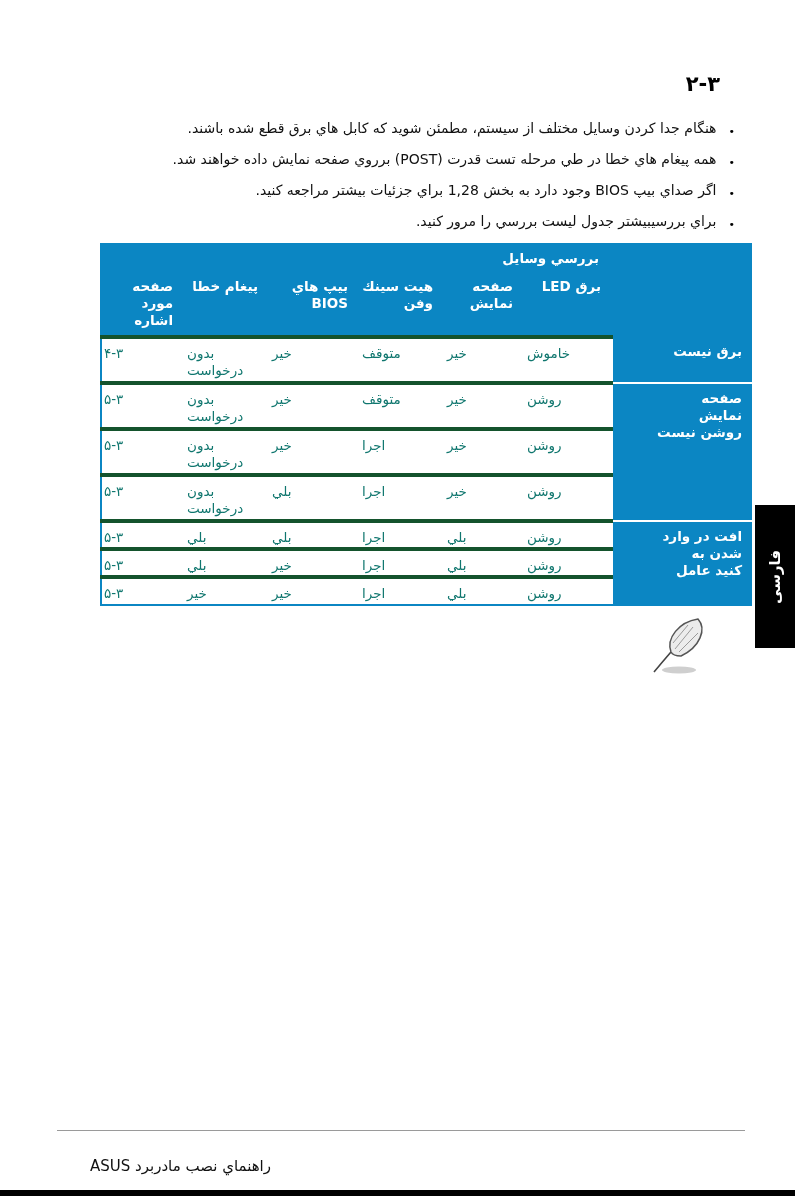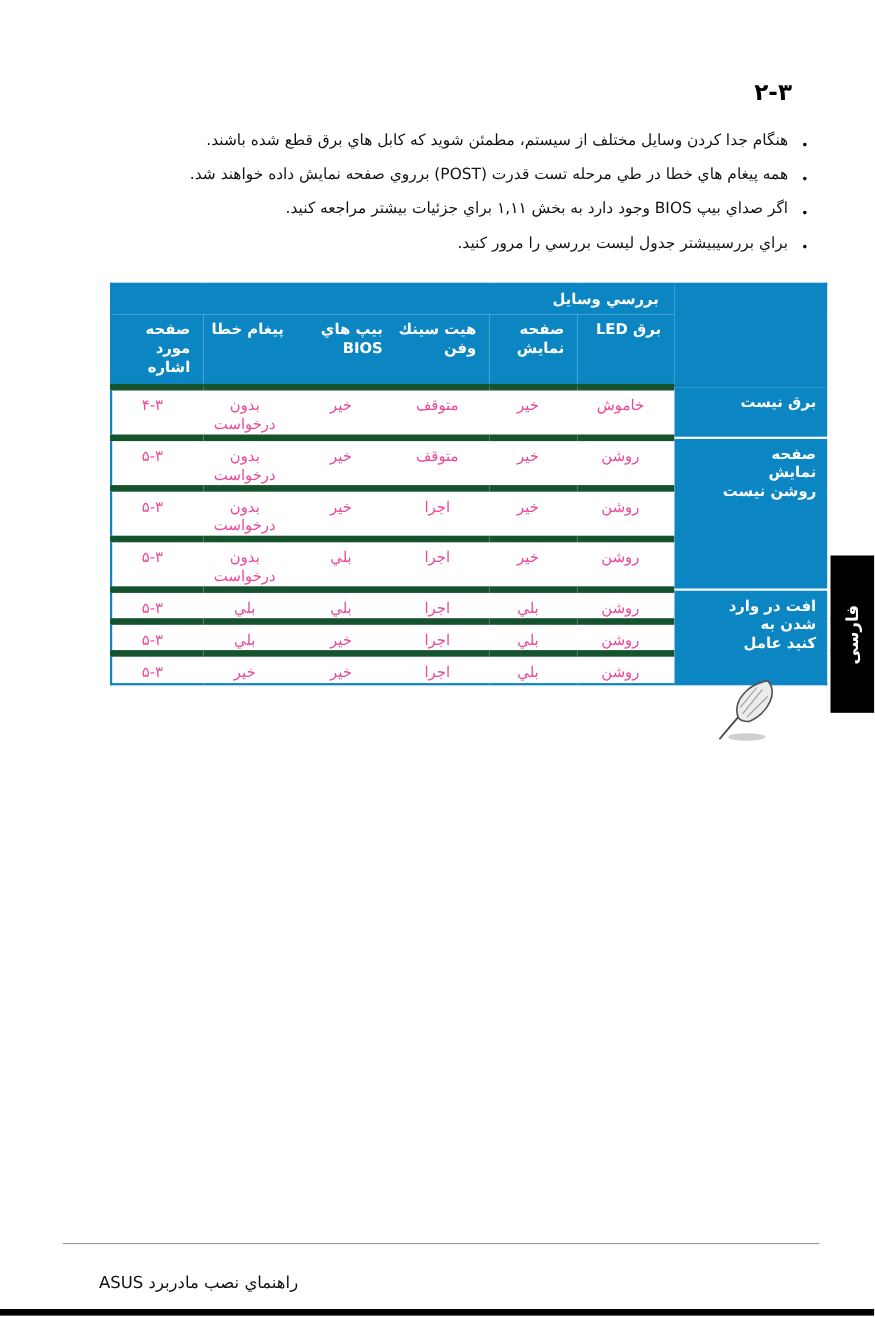--- a/index.html
+++ b/index.html
@@ -11,30 +11,30 @@
            align-items:baseline;gap:36px;font-weight:bold;font-size:23px;color:#000;}
   .heading .num{font-size:21px;letter-spacing:1px;}
 
   
   .bullets{position:absolute;top:119px;right:60px;width:648px;direction:rtl;font-size:14px;color:#111;}
   .bullet{display:flex;gap:12px;margin-bottom:9px;line-height:19px;}
   .bullet .dot{font-size:11px;padding-top:3px;color:#000;}
   .bullet .txt{flex:1;}
 
   
-  .tbl{position:absolute;top:257px;left:100px;width:650px;border-collapse:collapse;
+  .tbl{position:absolute;top:243px;left:100px;width:650px;border-collapse:collapse;
        direction:rtl;table-layout:fixed;padding-left:26px;}
   .tbl{border:2px solid var(--blue);}
   .tbl th,.tbl td{font-size:13.5px;vertical-align:top;}
   .tbl .bluecell{background:var(--blue);color:#fff;font-weight:bold;}
   .tbl td.super{padding:5px 14px 2px 2px;text-align:start;font-size:13.5px;height:20px;}
   .tbl th.colhead{text-align:start;padding:6px 12px 6px 2px;line-height:17px;
                   border-bottom:2px solid #404040;font-size:13.5px;height:40px;margin-top:20px;}
-  .tbl tbody td.data{background:#fff;color:#ec4899;text-align:center;
-                     padding:6px 12px 0 2px;border-top:6px solid #14532d;line-height:17px;}
+  .tbl tbody td.data{background:#fff;color:#0f766e;text-align:left;
+                     padding:6px 12px 0 2px;border-top:4px solid #14532d;line-height:17px;}
   .tbl td.glabel{text-align:right;padding:6px 8px 0 2px;line-height:17px;}
   .tbl td.gsep{border-top:2px solid #fff;}
   .tbl tr.rt{height:46px;}
   .tbl tr.rs{height:28px;}
 
   
   .note{position:absolute;top:621px;left:105px;width:536px;direction:rtl;
         border-top:2px solid #b3b3b3;border-bottom:2px solid #b3b3b3;
         padding:9px 4px 12px 4px;font-size:13.5px;line-height:22px;color:#111;}
   .note-icon{position:absolute;left:646px;top:616px;width:68px;height:62px;}
@@ -65,21 +65,21 @@
     <div class="bullet">
       <span class="dot">•</span>
       <span class="txt">هنگام جدا كردن وسايل مختلف از سيستم، مطمئن شويد كه كابل هاي برق قطع شده باشند.</span>
     </div>
     <div class="bullet">
       <span class="dot">•</span>
       <span class="txt">همه پيغام هاي خطا در طي مرحله تست قدرت (POST) برروي صفحه نمايش داده خواهند شد.</span>
     </div>
     <div class="bullet">
       <span class="dot">•</span>
-      <span class="txt">اگر صداي بيپ BIOS وجود دارد به بخش ۱,۱۱ براي جزئيات بيشتر مراجعه كنيد.</span>
+      <span class="txt">اگر صداي بيپ BIOS وجود دارد به بخش 1,28 براي جزئيات بيشتر مراجعه كنيد.</span>
     </div>
     <div class="bullet">
       <span class="dot">•</span>
       <span class="txt">براي بررسيبيشتر جدول ليست بررسي را مرور كنيد.</span>
     </div>
   </div>
 
   <table class="tbl">
     <colgroup>
       <col style="width:138px">

